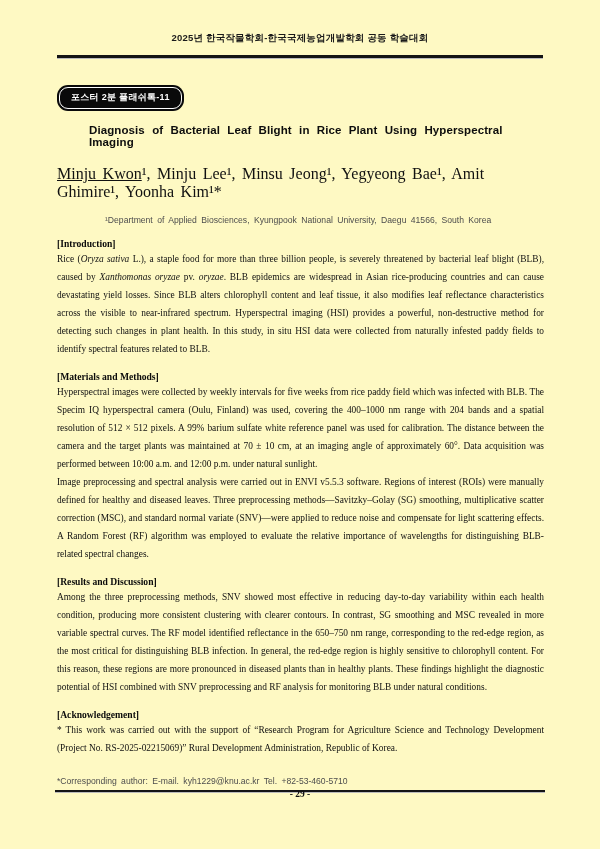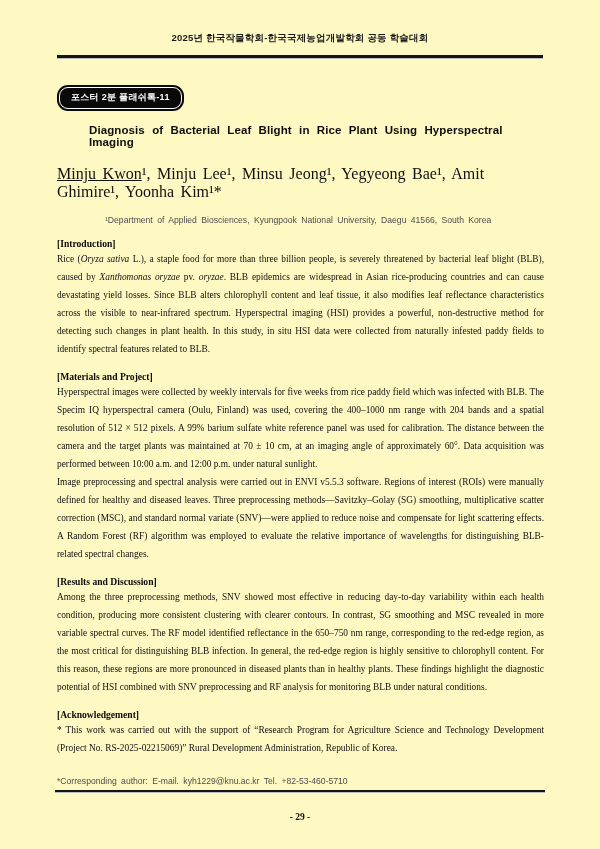--- a/index.html
+++ b/index.html
@@ -65,21 +65,21 @@
     margin-top:19px;
     font-family:"Liberation Sans","DejaVu Sans",sans-serif;
     font-size:8.6px;color:#4d4d4d;word-spacing:2px;
   }
   
   .footer-rule{
     position:absolute;left:55px;bottom:56px;width:490px;height:2.5px;
     background:#141414;border-bottom:1px solid #bbb;
   }
   .page-number{
-    position:absolute;left:0;bottom:27px;width:100%;
+    position:absolute;left:0;bottom:50px;width:100%;
     text-align:center;font-weight:bold;font-size:9.5px;color:#111;
   }
 </style>
 </head>
 <body>
 
 <div class="page">
 
   <div class="conf-header">2025년 한국작물학회-한국국제농업개발학회 공동 학술대회</div>
   <div class="header-rule"></div>
@@ -93,21 +93,21 @@
     <div class="authors"><span class="ul">Minju Kwon</span><span>¹, Minju Lee¹, Minsu Jeong¹, Yegyeong Bae¹, Amit Ghimire¹, Yoonha Kim¹*</span></div>
 
     <div class="affiliation">¹Department of Applied Biosciences, Kyungpook National University, Daegu 41566, South Korea</div>
 
     <div class="section">
       <p class="sec-head">[Introduction]</p>
       <p class="para"><span>Rice (</span><span class="it">Oryza sativa</span><span> L.), a staple food for more than three billion people, is severely threatened by bacterial leaf blight (BLB), caused by </span><span class="it">Xanthomonas oryzae</span><span> pv. </span><span class="it">oryzae</span><span>. BLB epidemics are widespread in Asian rice-producing countries and can cause devastating yield losses. Since BLB alters chlorophyll content and leaf tissue, it also modifies leaf reflectance characteristics across the visible to near-infrared spectrum. Hyperspectral imaging (HSI) provides a powerful, non-destructive method for detecting such changes in plant health. In this study, in situ HSI data were collected from naturally infested paddy fields to identify spectral features related to BLB.</span></p>
     </div>
 
     <div class="section">
-      <p class="sec-head">[Materials and Project]</p>
+      <p class="sec-head">[Materials and Methods]</p>
       <p class="para">Hyperspectral images were collected by weekly intervals for five weeks from rice paddy field which was infected with BLB. The Specim IQ hyperspectral camera (Oulu, Finland) was used, covering the 400–1000 nm range with 204 bands and a spatial resolution of 512 × 512 pixels. A 99% barium sulfate white reference panel was used for calibration. The distance between the camera and the target plants was maintained at 70 ± 10 cm, at an imaging angle of approximately 60°. Data acquisition was performed between 10:00 a.m. and 12:00 p.m. under natural sunlight.</p>
       <p class="para">Image preprocessing and spectral analysis were carried out in ENVI v5.5.3 software. Regions of interest (ROIs) were manually defined for healthy and diseased leaves. Three preprocessing methods—Savitzky–Golay (SG) smoothing, multiplicative scatter correction (MSC), and standard normal variate (SNV)—were applied to reduce noise and compensate for light scattering effects. A Random Forest (RF) algorithm was employed to evaluate the relative importance of wavelengths for distinguishing BLB-related spectral changes.</p>
     </div>
 
     <div class="section">
       <p class="sec-head">[Results and Discussion]</p>
       <p class="para">Among the three preprocessing methods, SNV showed most effective in reducing day-to-day variability within each health condition, producing more consistent clustering with clearer contours. In contrast, SG smoothing and MSC revealed in more variable spectral curves. The RF model identified reflectance in the 650–750 nm range, corresponding to the red-edge region, as the most critical for distinguishing BLB infection. In general, the red-edge region is highly sensitive to chlorophyll content. For this reason, these regions are more pronounced in diseased plants than in healthy plants. These findings highlight the diagnostic potential of HSI combined with SNV preprocessing and RF analysis for monitoring BLB under natural conditions.</p>
     </div>
 
     <div class="section">

